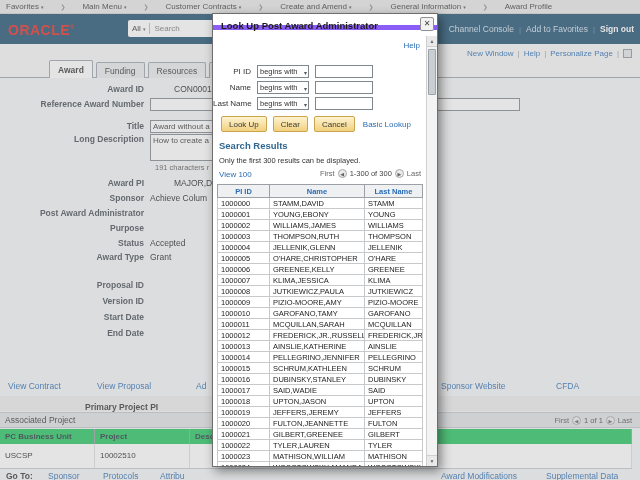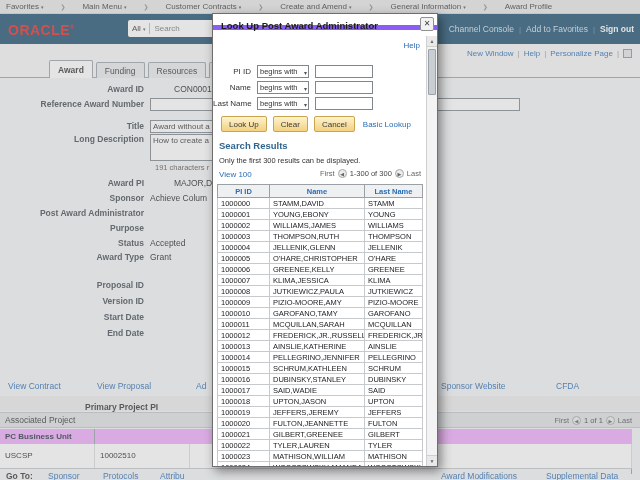--- a/index.html
+++ b/index.html
@@ -50,21 +50,21 @@
 
   .pband { position:absolute; left:0; top:396px; width:640px; height:15px; background:#ececee; }
   .pband span { margin-left:85px; font-size:8.5px; font-weight:bold; color:#333; line-height:15px; display:inline-block; }
 
   .aphead { position:absolute; left:0; top:412px; width:640px; height:16px; background:#dfe2e5; border-top:1px solid #c2c7cb; border-bottom:1px solid #c2c7cb; }
   .aptitle { position:absolute; left:5px; top:0; font-size:8.5px; font-weight:normal; color:#333; line-height:15px; }
   .appager { position:absolute; right:8px; top:0; height:15px; display:flex; align-items:center; gap:3px; font-size:7.5px; color:#555; }
   .pgico { width:9px; height:9px; border-radius:50%; background:#ececec; border:1px solid #a8a8a8; font-size:5px; color:#666; display:inline-flex; align-items:center; justify-content:center; }
   .pgrange { color:#444; }
 
-  .agrid-h { position:absolute; left:0; top:429px; width:632px; height:15px; background:#f0abfc; display:flex; font-size:8px; font-weight:bold; color:#23313d;flex-direction:column; }
+  .agrid-h { position:absolute; left:0; top:429px; width:632px; height:15px; background:#22c55e; display:flex; font-size:8px; font-weight:bold; color:#23313d; }
   .agrid-h .gc { line-height:15px; padding-left:5px; border-right:1px solid #979ea5; }
   .agrid-r { position:absolute; left:0; top:444px; width:632px; height:25px; background:#fff; border-bottom:1px solid #c5c9cd; display:flex; font-size:8px; color:#222; }
   .agrid-r .gc { line-height:24px; padding-left:5px; border-right:1px solid #dadde0; }
   .gc1 { width:95px; } .gc2 { width:95px; } .gc3 { flex:1; }
 
   .goto { position:absolute; left:0; top:471px; width:640px; height:12px; font-size:8.5px; }
   .goto-label { position:absolute; left:6px; font-weight:bold; color:#333; }
 
   
   .overlay { position:absolute; inset:0; background:rgba(170,170,170,0.32); z-index:50; }

